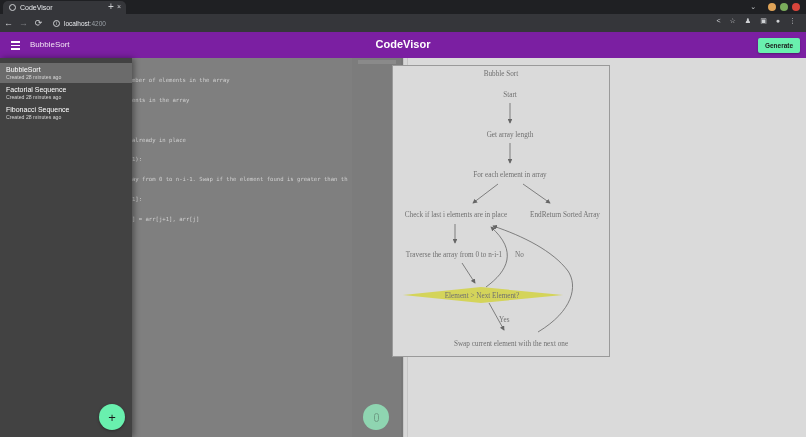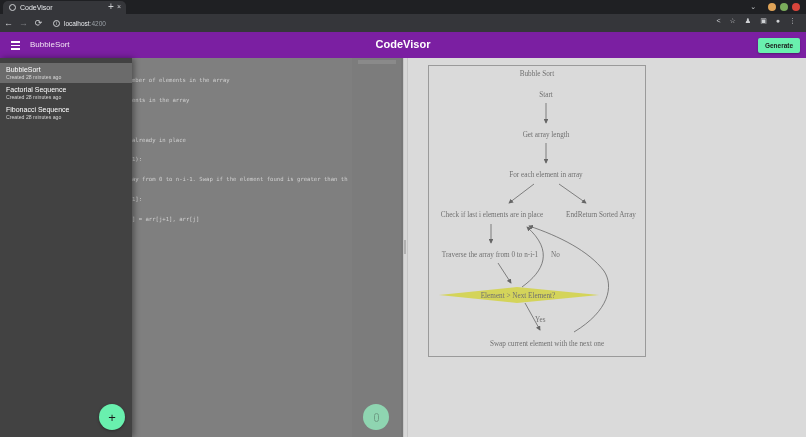--- a/index.html
+++ b/index.html
@@ -35,21 +35,21 @@
   .divider { position: absolute; left: 403px; top: 0; width: 5px; height: 379px; background: #d7d7d7; border-left: 1px solid #c6c6c6; border-right: 1px solid #c6c6c6; cursor: col-resize; }
   .divider .grip { position: absolute; left: 0px; top: 182px; width: 2px; height: 14px; background: #b0b0b0; }
   .fab-file { position: absolute; left: 363px; top: 346px; width: 26px; height: 26px; background: #8fd5b1; border-radius: 50%; display: flex; align-items: center; justify-content: center; cursor: pointer; }
   .fab-file .clip { width: 5px; height: 9px; border: 1.2px solid #6f9f86; border-radius: 3px; }
   .drawer { position: absolute; left: 0; top: 0; width: 132px; height: 379px; background: #424242; box-shadow: 2px 0 6px rgba(0,0,0,0.4); }
   .list-item { position: absolute; left: 0; width: 132px; height: 20px; padding-left: 6px; cursor: pointer; }
   .list-item.active { background: #6b6b6b; }
   .li-title { font-size: 7px; color: #ffffff; padding-top: 3px; }
   .li-sub { font-size: 5.2px; color: #d6d6d6; margin-top: 1px; }
   .fab-add { position: absolute; left: 99px; top: 346px; width: 26px; height: 26px; background: #69f0ae; border-radius: 50%; display: flex; align-items: center; justify-content: center; cursor: pointer; font-size: 13px; color: #1b1b1b; box-shadow: 0 1px 3px rgba(0,0,0,0.35); }
-  .diagram { position: absolute; left: 428px; top: 7px; width: 218px; height: 292px; border: 1px solid #9a9a9a; background: #dadada; }
+  .diagram { position: absolute; left: 392px; top: 7px; width: 218px; height: 292px; border: 1px solid #9a9a9a; background: #dadada; }
   .diagram svg { position: absolute; left: 0; top: 0; }
   .dtext { font-family: "Liberation Serif", serif; font-size: 7.2px; fill: #707070; }
 </style>
 </head>
 <body>
 
 <div class="tabbar">
   <div class="tab">
     <span class="globe"></span>
     <span>CodeVisor</span>

